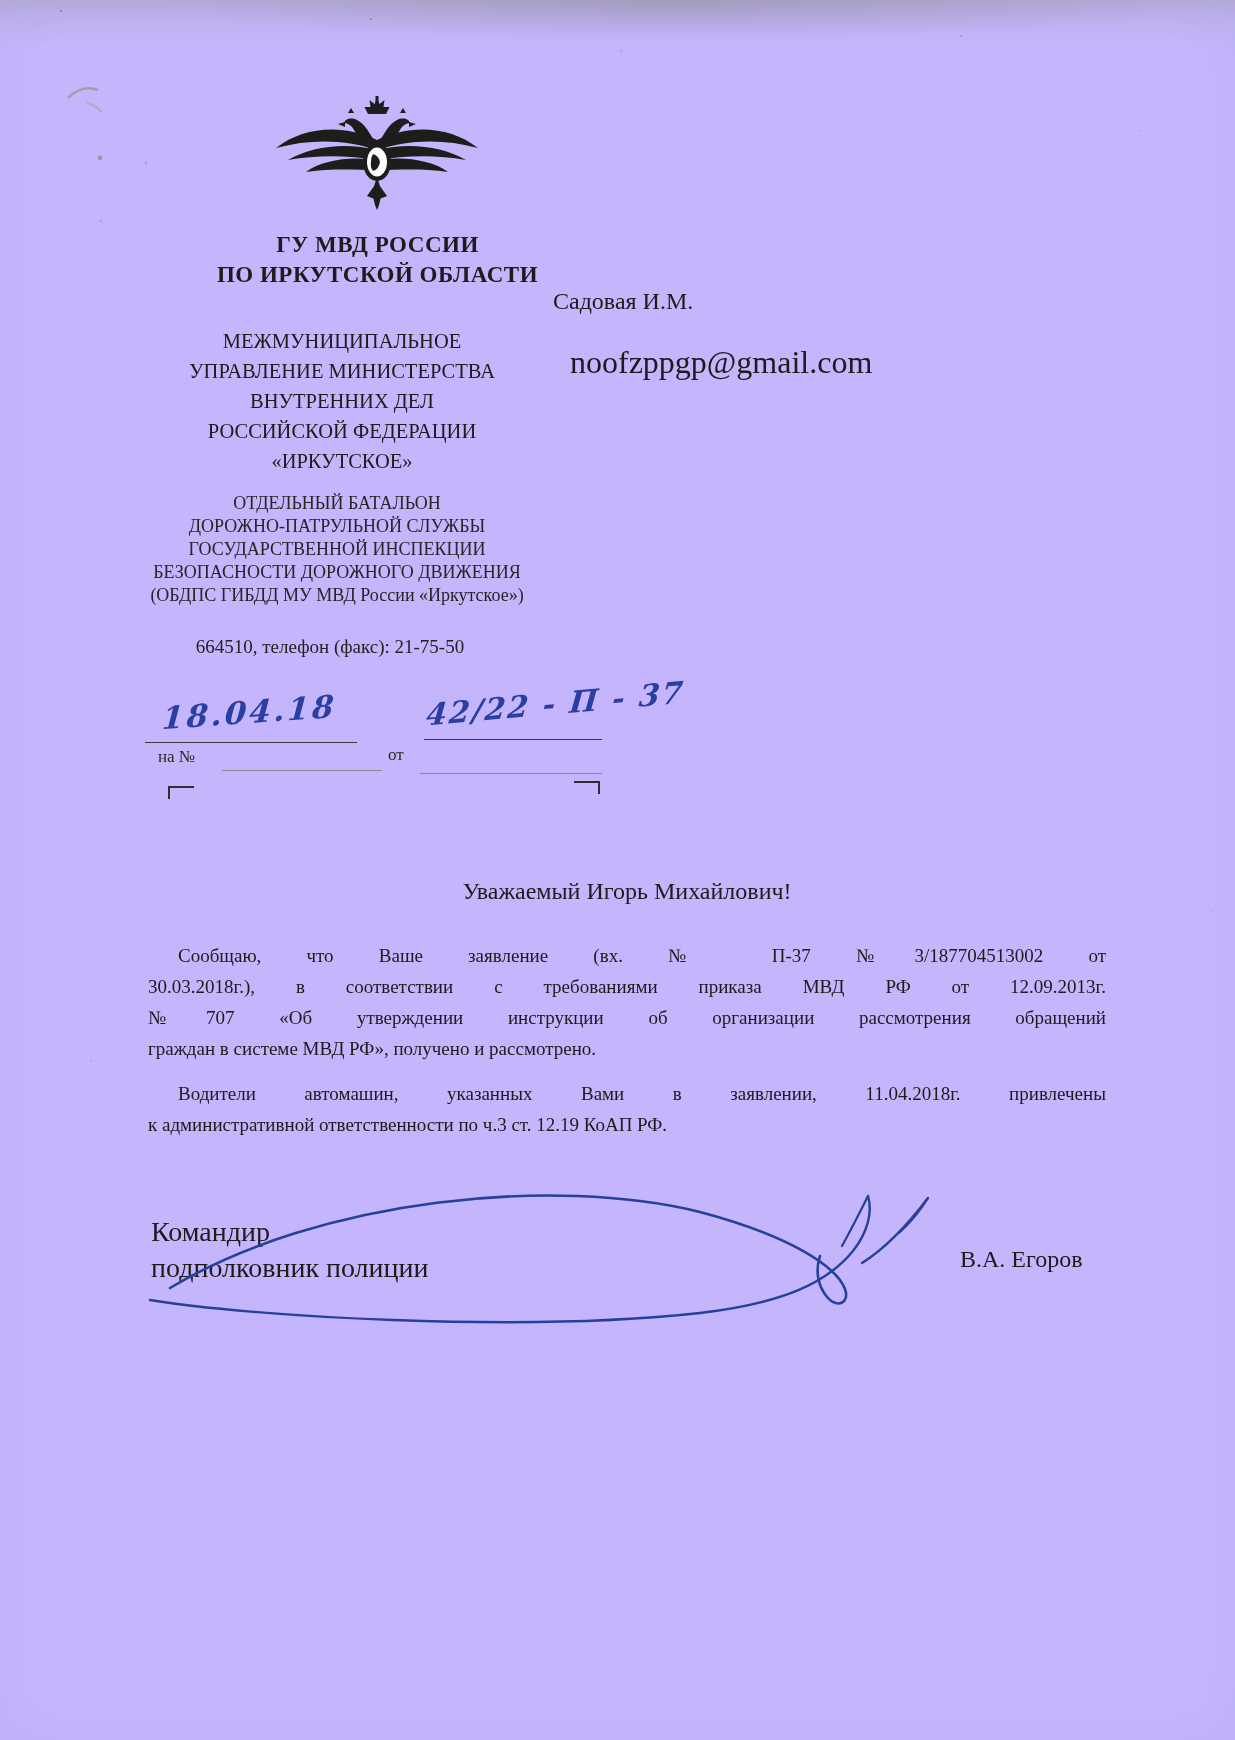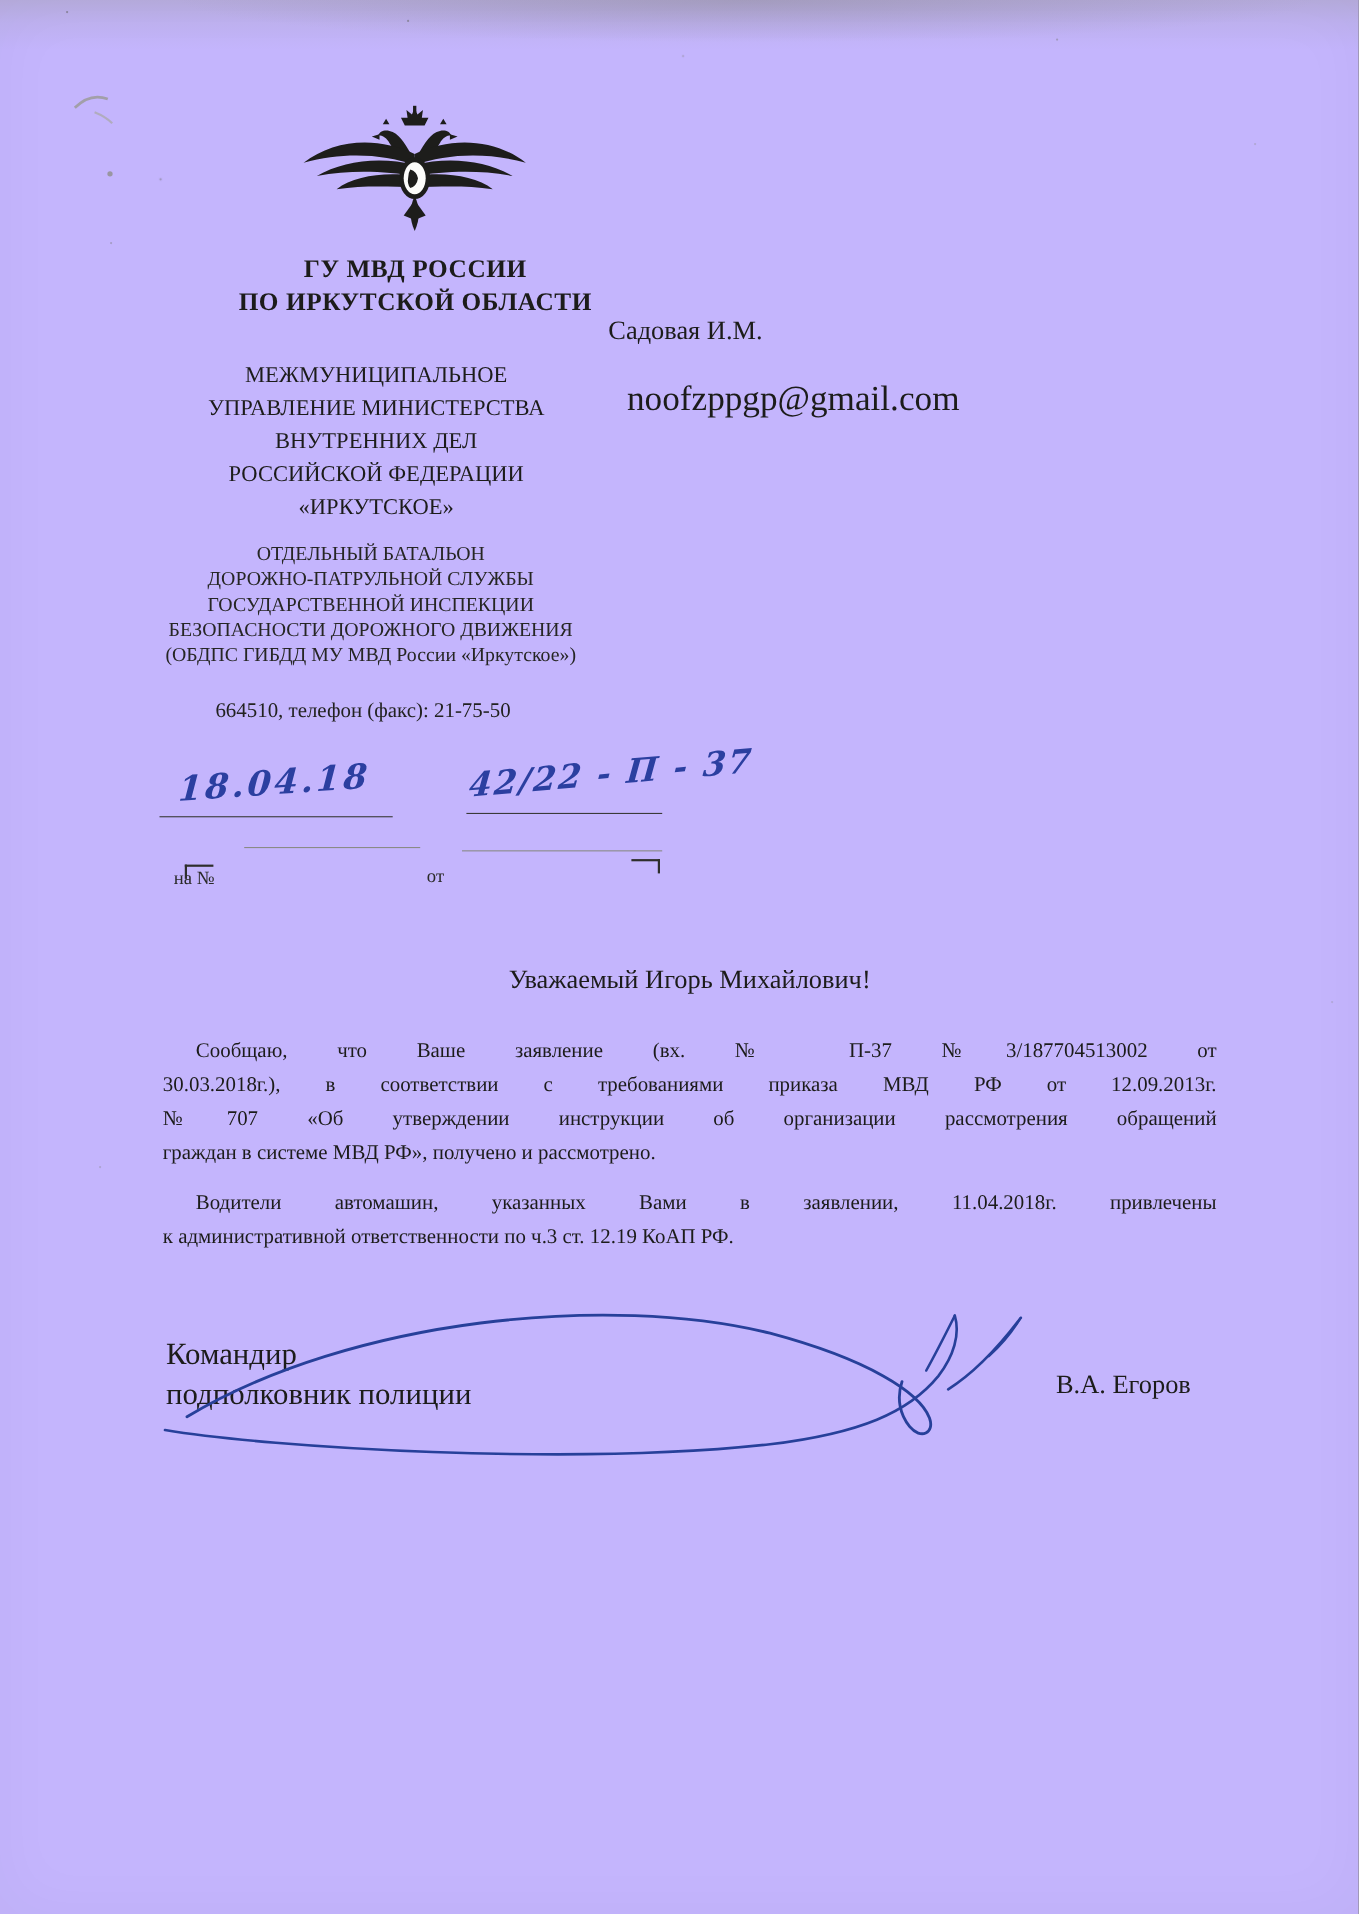--- a/index.html
+++ b/index.html
@@ -36,21 +36,21 @@
   .org-unit{position:absolute;left:107px;top:492px;width:460px;text-align:center;
     font-size:18px;line-height:23px;color:#262624;}
   .org-addr{position:absolute;left:100px;top:634px;width:460px;text-align:center;
     font-size:19px;line-height:26px;color:#222220;}
   
   .recipient-name{position:absolute;left:553px;top:288px;font-size:24px;}
   .recipient-email{position:absolute;left:553px;top:344px;font-size:32px;margin-left:17px;}
   
   .rule{position:absolute;border-top:1.6px solid #3a3a38;}
   .rule.light{border-top:1.4px solid #8a8a86;}
-  .ref-label{position:absolute;font-size:17px;color:#2a2a28;margin-top:42px;}
+  .ref-label{position:absolute;font-size:17px;color:#2a2a28;}
   .hand{position:absolute;color:#2b3fa0;font-style:italic;font-weight:bold;
     font-family:"DejaVu Serif",serif;white-space:nowrap;}
   .hand-date{left:162px;top:694px;font-size:31px;transform:rotate(-4deg) skewX(-8deg);letter-spacing:3px;}
   .hand-num{left:426px;top:686px;font-size:30px;transform:rotate(-5deg) skewX(-10deg);letter-spacing:2px;}
   .corner{position:absolute;width:24px;height:11px;}
   .corner.l{left:168px;top:786px;border-top:2px solid #2e2e2c;border-left:2px solid #2e2e2c;}
   .corner.r{left:574px;top:781px;border-top:2px solid #2e2e2c;border-right:2px solid #2e2e2c;}
   
   .salutation{position:absolute;left:148px;top:878px;width:958px;text-align:center;font-size:24px;}
   .para{position:absolute;left:148px;width:958px;font-size:19px;}

